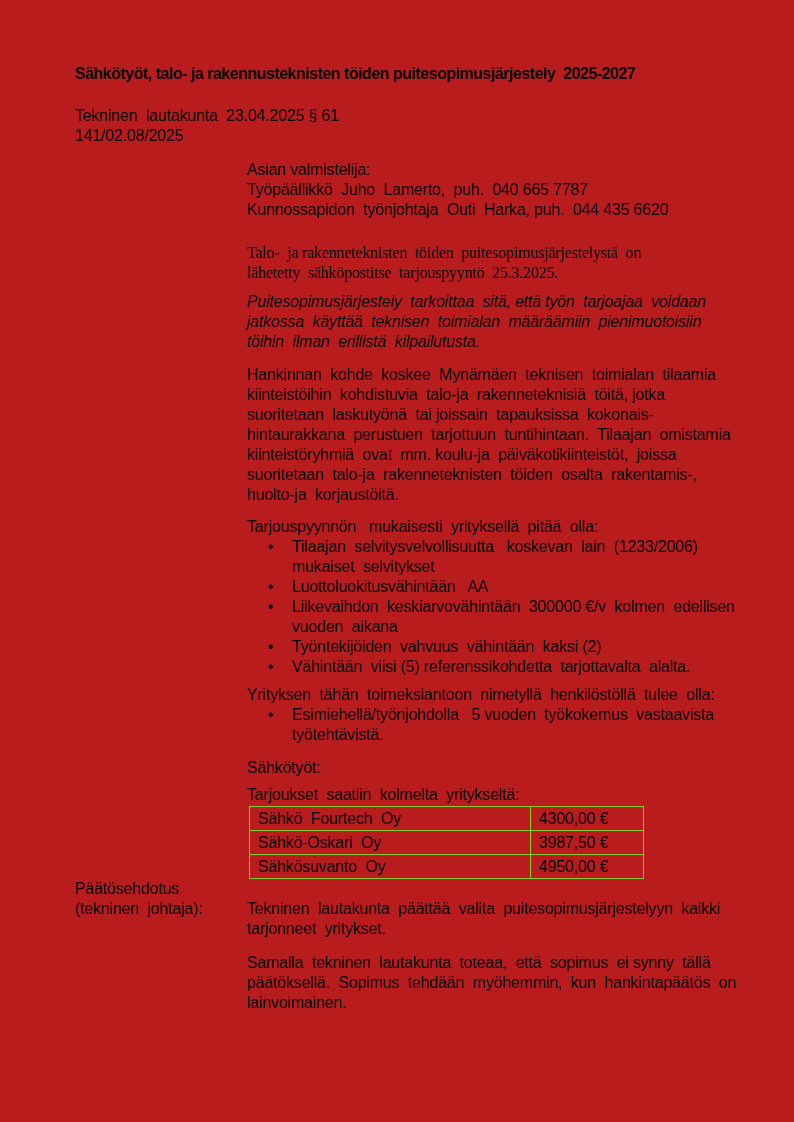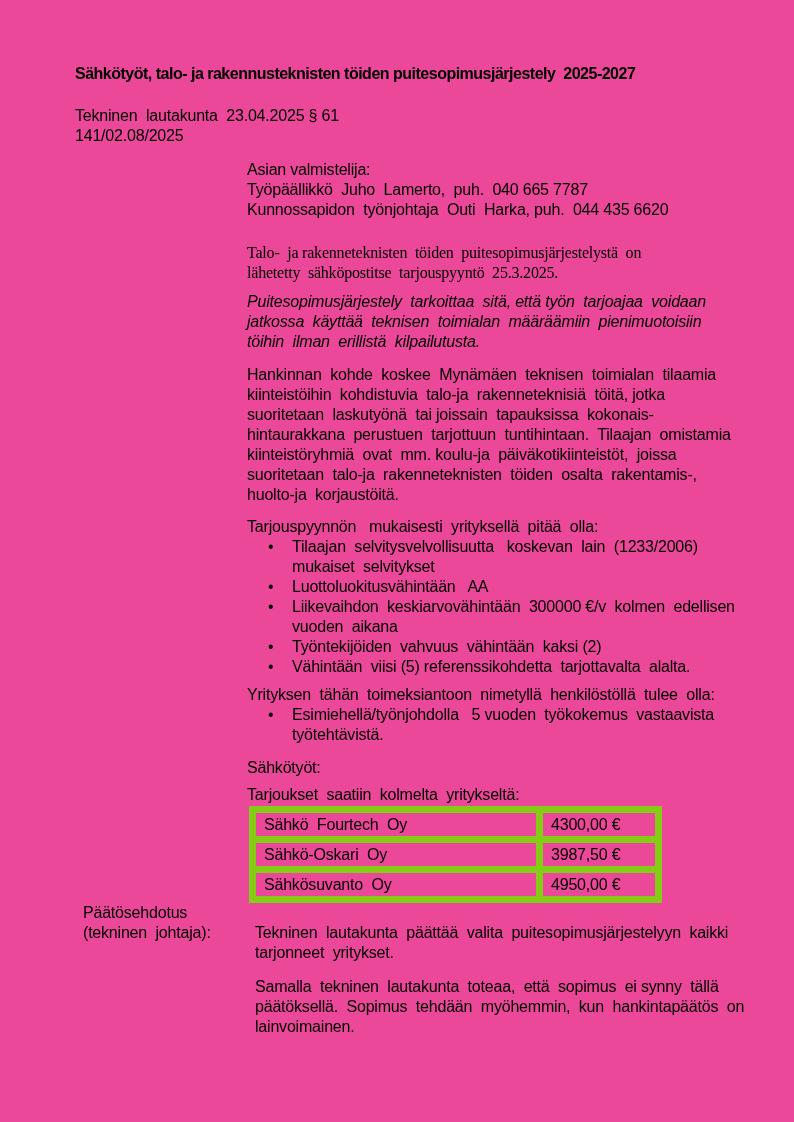--- a/index.html
+++ b/index.html
@@ -15,21 +15,21 @@
     font-family: "Liberation Sans", sans-serif;
     font-size: 16px;
     line-height: 20px;
     letter-spacing: -0.2px;
   }
   .page {
     box-sizing: border-box;
     width: 794px;
     height: 1122px;
     padding: 64px 40px 0 75px;
-    background: #ec4899;
+    background: #b91c1c;
   }
   .line { white-space: pre-wrap; }
   .doc-title {
     font-weight: 700;
     letter-spacing: -0.5px;
     white-space: pre-wrap;
   }
   .meta { margin-top: 22px; }
   .content { margin-left: 172px; margin-top: 14px; }
   .para { margin: 0; }
@@ -55,31 +55,31 @@
   .section-heading {
     font-weight: 400;
     white-space: pre-wrap;
   }
   table.offers {
     border-collapse: collapse;
     margin-left: 2px;
     table-layout: fixed;
   }
   table.offers td {
-    border: 7px solid #84cc16;
+    border: 1px solid #84cc16;
     height: 23px;
     padding: 0 8px;
     vertical-align: middle;
     white-space: pre-wrap;
     overflow: hidden;
   }
   td.company-col { width: 264px; }
   td.price-col   { width: 96px; }
   .decision-row { display: flex; }
-  .decision-label { flex: none; width: 172px; margin-left: 8px; }
+  .decision-label { flex: none; width: 172px; }
   .decision-body { flex: 1; }
 </style>
 </head>
 <body>
 
 <div class="page">
 
   <div class="doc-title">Sähkötyöt, talo- ja rakennusteknisten töiden puitesopimusjärjestely  2025-2027</div>
 
   <div class="meta">

